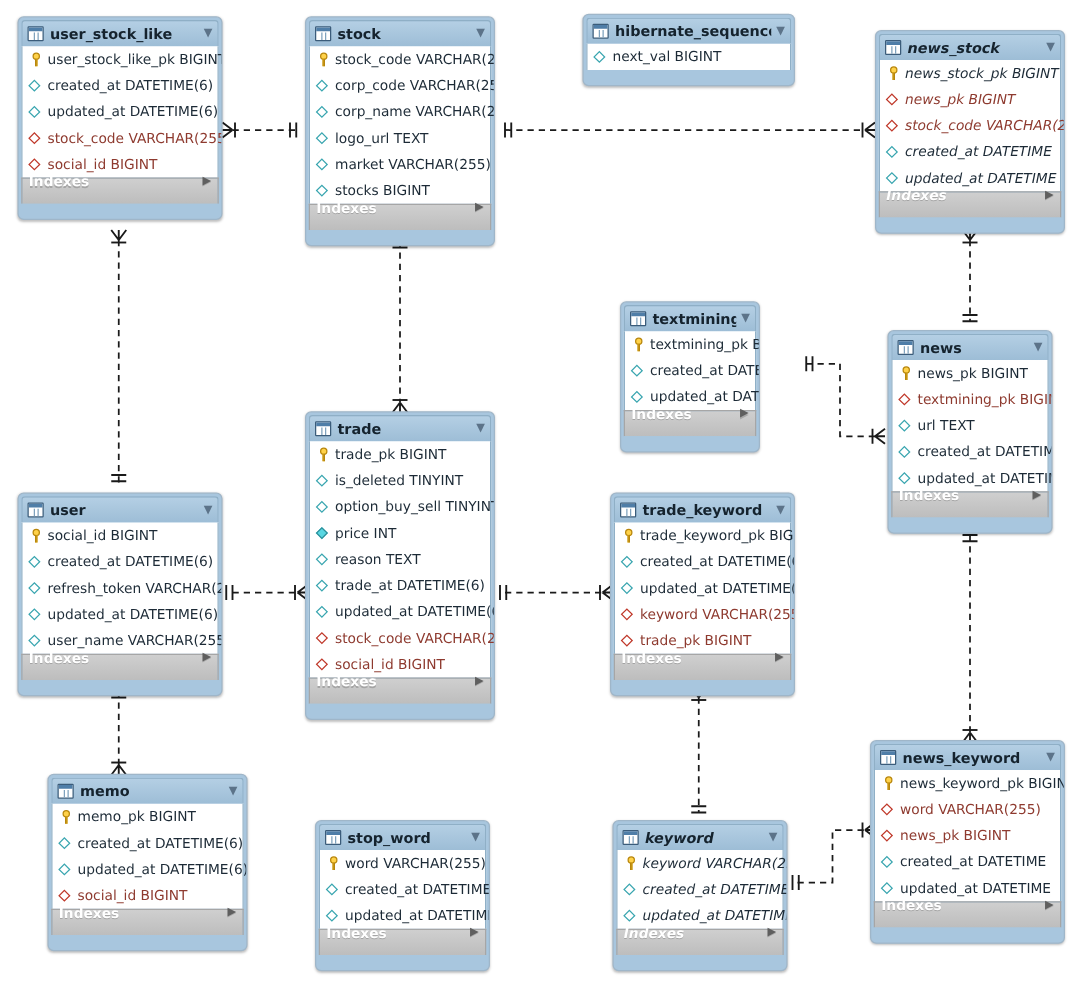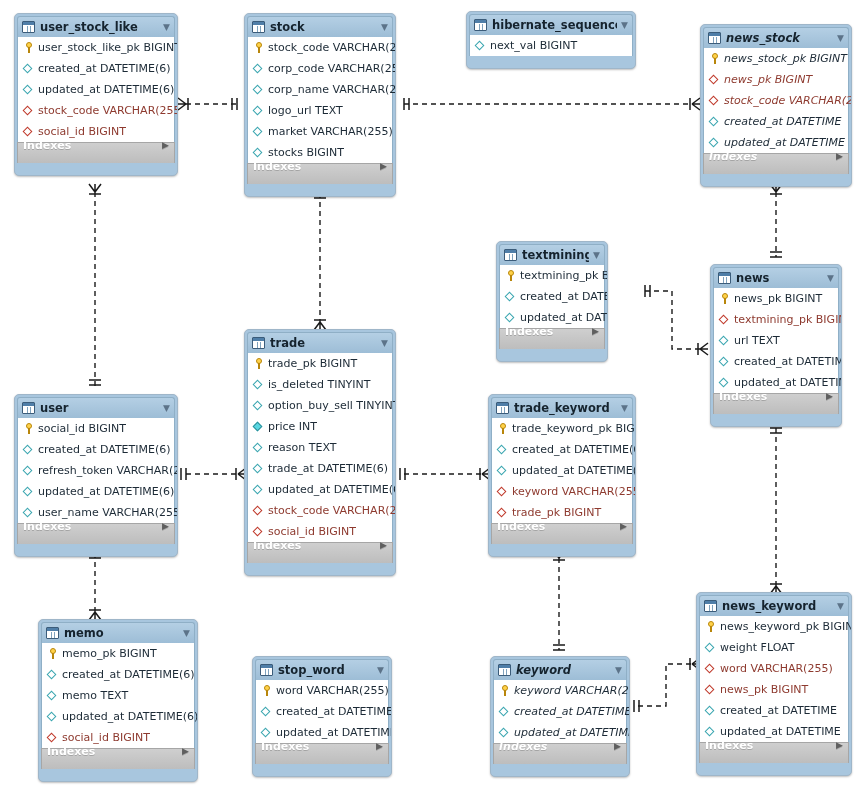--- a/index.html
+++ b/index.html
@@ -595,24 +595,20 @@
           <span class="tn-icon"></span>
           <span class="tn-title">news_keyword</span>
           <span class="tn-caret">▼</span>
         </div>
         <div class="tn-body">
           <div class="tn-col">
             <span class="col-icon ic-key"></span>
             <span class="col-text">news_keyword_pk BIGINT</span>
           </div>
           <div class="tn-col">
-            <span class="col-icon ic-diamond"></span>
-            <span class="col-text">weight FLOAT</span>
-          </div>
-          <div class="tn-col">
             <span class="col-icon ic-diamond-fk"></span>
             <span class="col-text fk">word VARCHAR(255)</span>
           </div>
           <div class="tn-col">
             <span class="col-icon ic-diamond-fk"></span>
             <span class="col-text fk">news_pk BIGINT</span>
           </div>
           <div class="tn-col">
             <span class="col-icon ic-diamond"></span>
             <span class="col-text">created_at DATETIME</span>
@@ -635,24 +631,20 @@
           <span class="tn-caret">▼</span>
         </div>
         <div class="tn-body">
           <div class="tn-col">
             <span class="col-icon ic-key"></span>
             <span class="col-text">memo_pk BIGINT</span>
           </div>
           <div class="tn-col">
             <span class="col-icon ic-diamond"></span>
             <span class="col-text">created_at DATETIME(6)</span>
-          </div>
-          <div class="tn-col">
-            <span class="col-icon ic-diamond"></span>
-            <span class="col-text">memo TEXT</span>
           </div>
           <div class="tn-col">
             <span class="col-icon ic-diamond"></span>
             <span class="col-text">updated_at DATETIME(6)</span>
           </div>
           <div class="tn-col">
             <span class="col-icon ic-diamond-fk"></span>
             <span class="col-text fk">social_id BIGINT</span>
           </div>
         </div>

